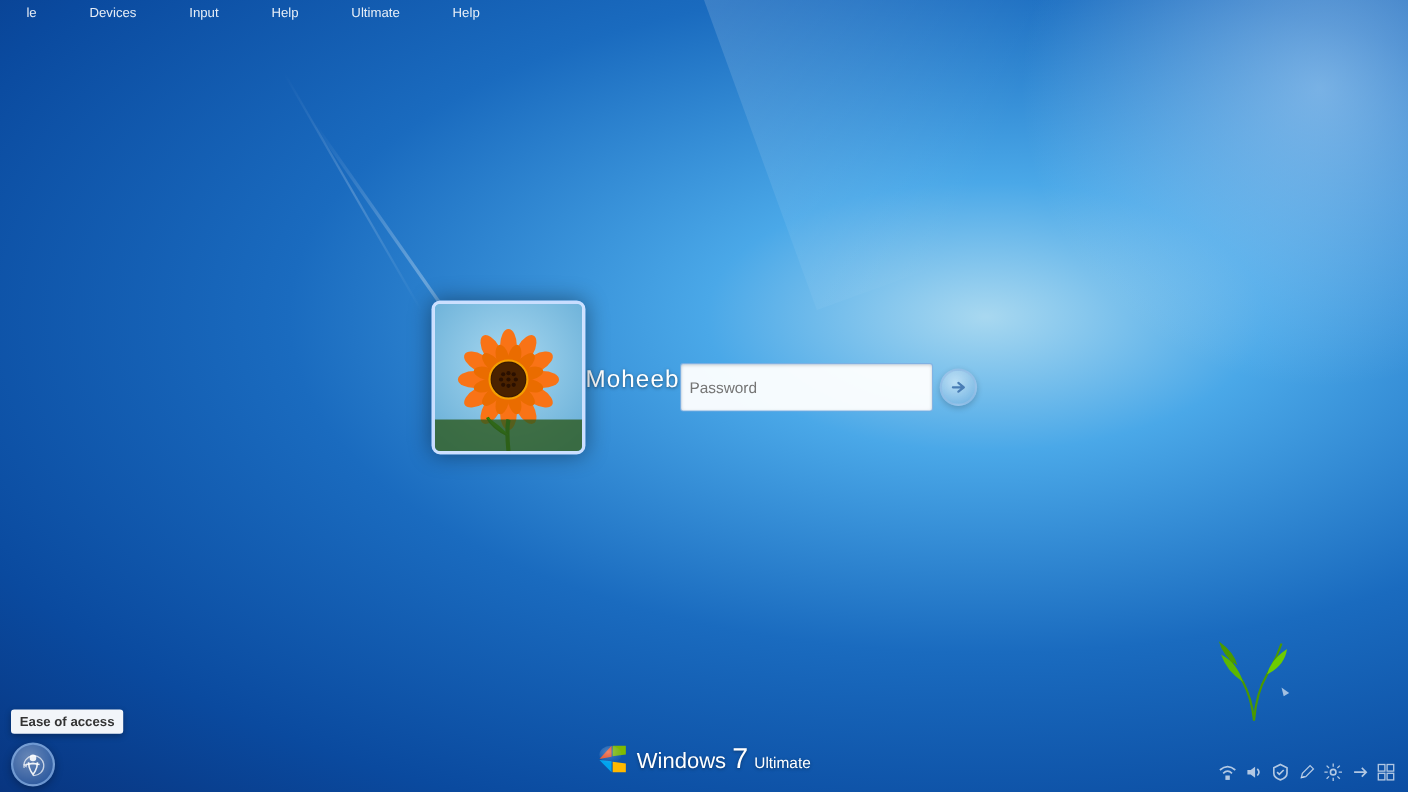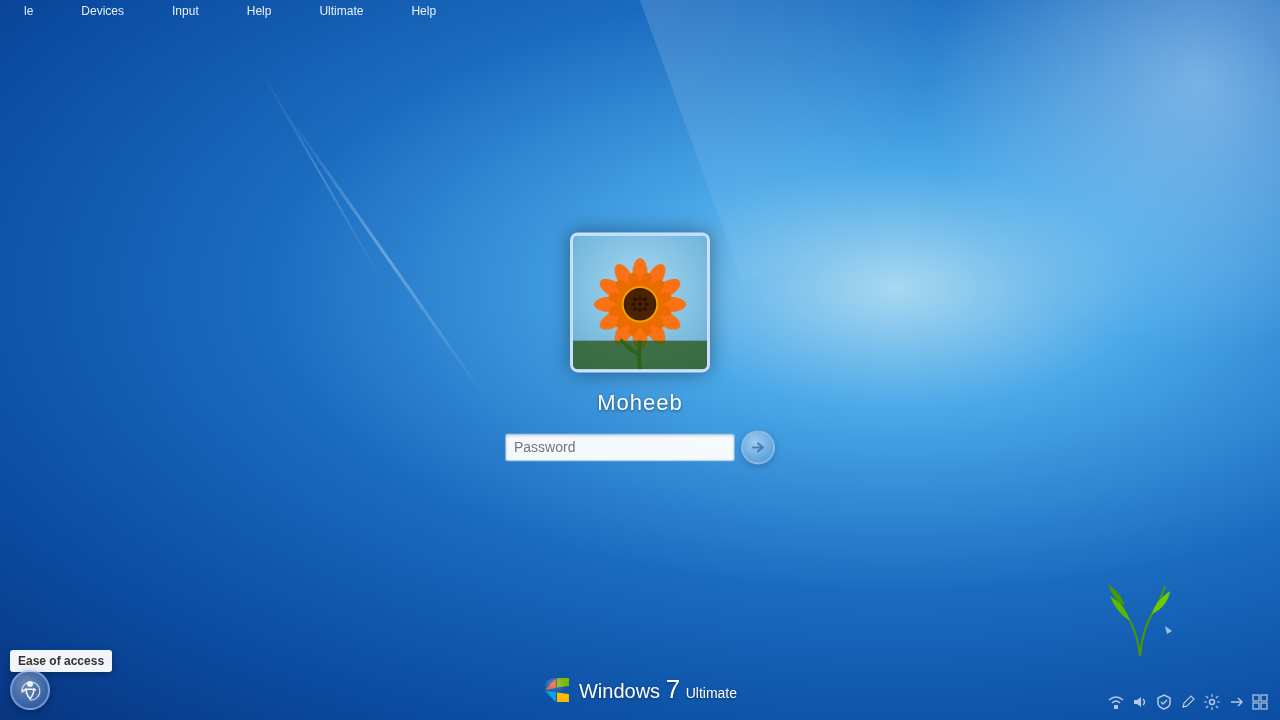--- a/index.html
+++ b/index.html
@@ -75,21 +75,21 @@
       z-index: 1;
     }
 
     
     .login-container {
       position: absolute;
       top: 50%;
       left: 50%;
       transform: translate(-50%, -55%);
       display: flex;
-      flex-direction: column;
+      flex-direction: row;
       align-items: center;
       z-index: 10;
     }
 
     
     .avatar-frame {
       width: 140px;
       height: 140px;
       border: 3px solid rgba(200, 220, 255, 0.8);
       border-radius: 8px;
@@ -118,21 +118,21 @@
 
     
     .password-row {
       display: flex;
       align-items: center;
       gap: 6px;
     }
 
     .password-input {
       width: 230px;
-      height: 28px;
+      height: 44px;
       border: 1px solid rgba(100,160,220,0.8);
       border-radius: 3px;
       padding: 0 8px;
       font-size: 14px;
       background: rgba(255,255,255,0.95);
       outline: none;
       color: #333;
       box-shadow: inset 0 1px 3px rgba(0,0,0,0.2);
     }
 
@@ -152,20 +152,21 @@
     }
 
     
     .bottom-bar {
       position: absolute;
       bottom: 0;
       left: 0;
       right: 0;
       height: 50px;
       display: flex;
+      align-items: center;
       justify-content: space-between;
       padding: 0 10px;
       z-index: 10;
       font-weight: bold;
     }
 
     
     .ease-access-area {
       display: flex;
       flex-direction: column;

